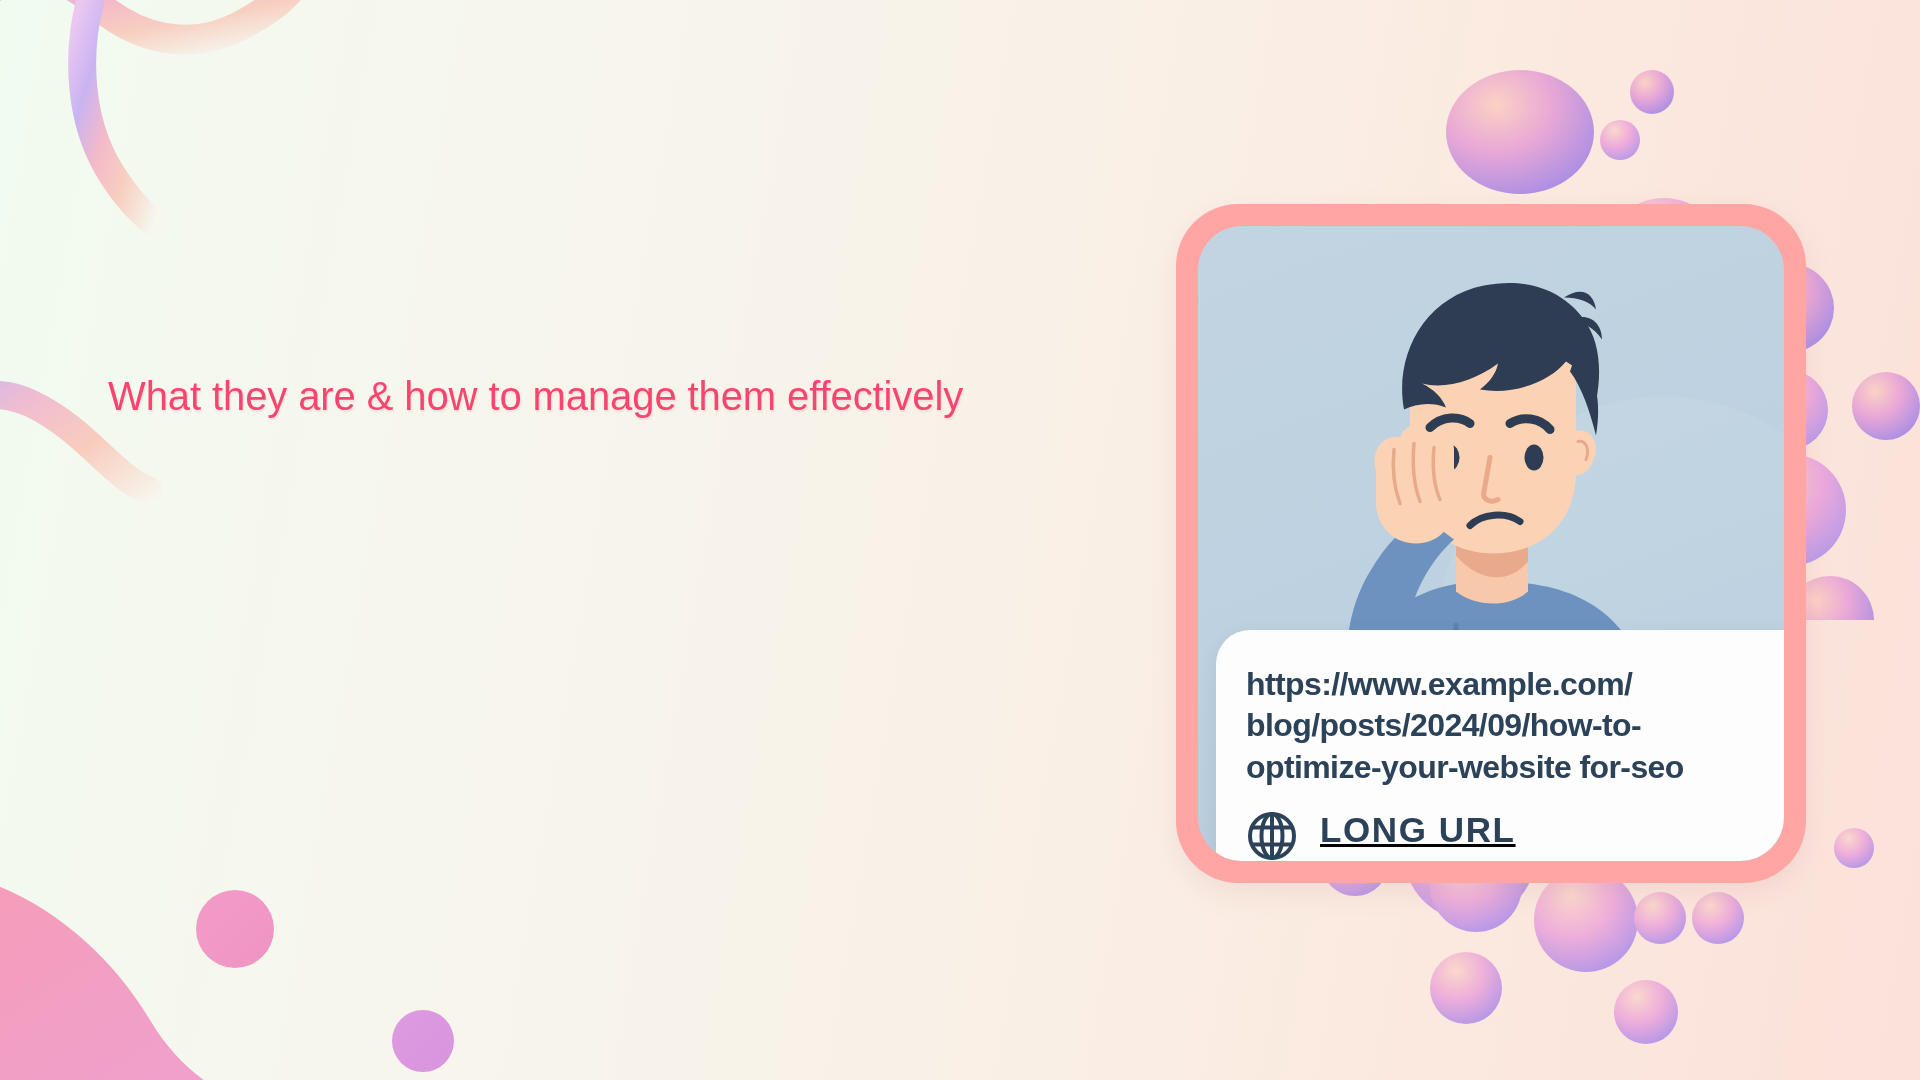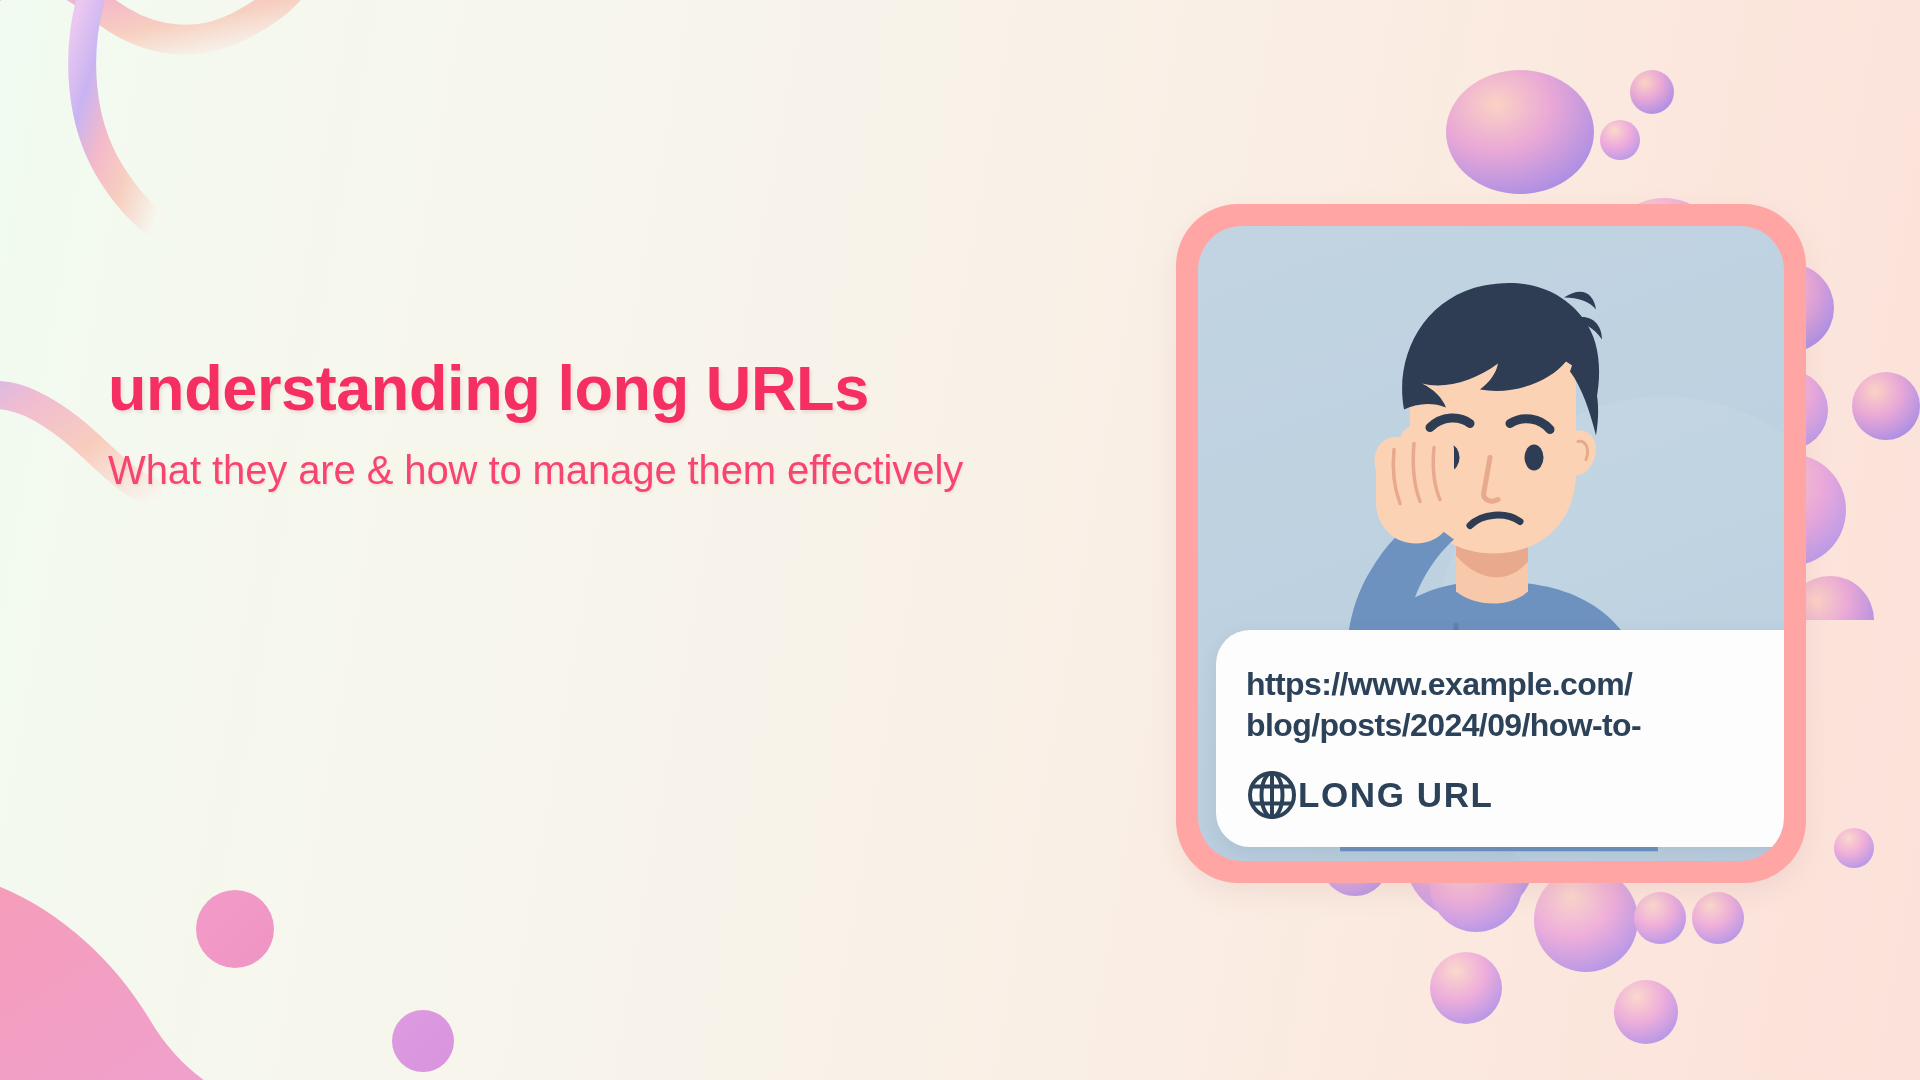--- a/index.html
+++ b/index.html
@@ -115,21 +115,22 @@
     line-height:1.29;
     font-weight:bold;
     color:#2c4259;
     letter-spacing:-0.6px;
     word-break:break-all;
   }
   .url-text .ul { display:block; }
   .longurl-row {
     margin-top:22px;
     display:flex;
-    align-items:center;
+    gap:22px;
+    text-decoration:underline;
   }
   .globe { width:52px; height:52px; flex:0 0 auto; }
   .longurl-label {
     font-size:35px;
     font-weight:bold;
     color:#2c4259;
     letter-spacing:1.6px;
   }
 </style>
 </head>
@@ -230,21 +231,20 @@
       <circle cx="186" cy="188" r="36" fill="url(#bub3)"></circle>
       <circle cx="366" cy="212" r="32" fill="url(#bub3)"></circle>
       <circle cx="574" cy="48" r="20" fill="url(#bub3)"></circle>
       <circle cx="318" cy="22" r="16" fill="url(#bub3)"></circle>
       <circle cx="440" cy="18" r="20" fill="url(#bub3)"></circle>
     </svg>
   </div>
 
   <div class="copy">
     <h1 class="headline">
-      <span class="ln">understanding long URLs</span>
     </h1>
     <p class="subhead">What they are &amp; how to manage them effectively</p>
   </div>
 
   <div class="card">
     <div class="card-inner">
       <div class="sheen"></div>
 
       <svg class="person" viewBox="0 0 586 616">
         <defs>
@@ -297,20 +297,21 @@
           <path d="M258 390 L 258 476" fill="none" stroke="#5e82ad" stroke-width="5" stroke-linecap="round"></path>
           <path d="M404 404 C 412 430, 414 456, 412 478" fill="none" stroke="#5e82ad" stroke-width="5" stroke-linecap="round"></path>
           <path d="M188 404 C 180 430, 178 456, 180 478" fill="none" stroke="#5e82ad" stroke-width="5" stroke-linecap="round"></path>
         </g>
       </svg>
 
       <div class="url-panel">
         <div class="url-text">
           <span class="ul">https://www.example.com/</span>
           <span class="ul">blog/posts/2024/09/how-to-</span>
+          <span class="ul">optimize-your-website for-seo</span>
         </div>
         <div class="longurl-row">
           <svg class="globe" viewBox="0 0 52 52">
             <circle cx="26" cy="26" r="22" fill="none" stroke="#2c4259" stroke-width="4"></circle>
             <ellipse cx="26" cy="26" rx="10.5" ry="22" fill="none" stroke="#2c4259" stroke-width="4"></ellipse>
             <line x1="5" y1="17.5" x2="47" y2="17.5" stroke="#2c4259" stroke-width="4"></line>
             <line x1="5" y1="34.5" x2="47" y2="34.5" stroke="#2c4259" stroke-width="4"></line>
             <line x1="26" y1="4" x2="26" y2="48" stroke="#2c4259" stroke-width="4"></line>
           </svg>
           <span class="longurl-label">LONG URL</span>

